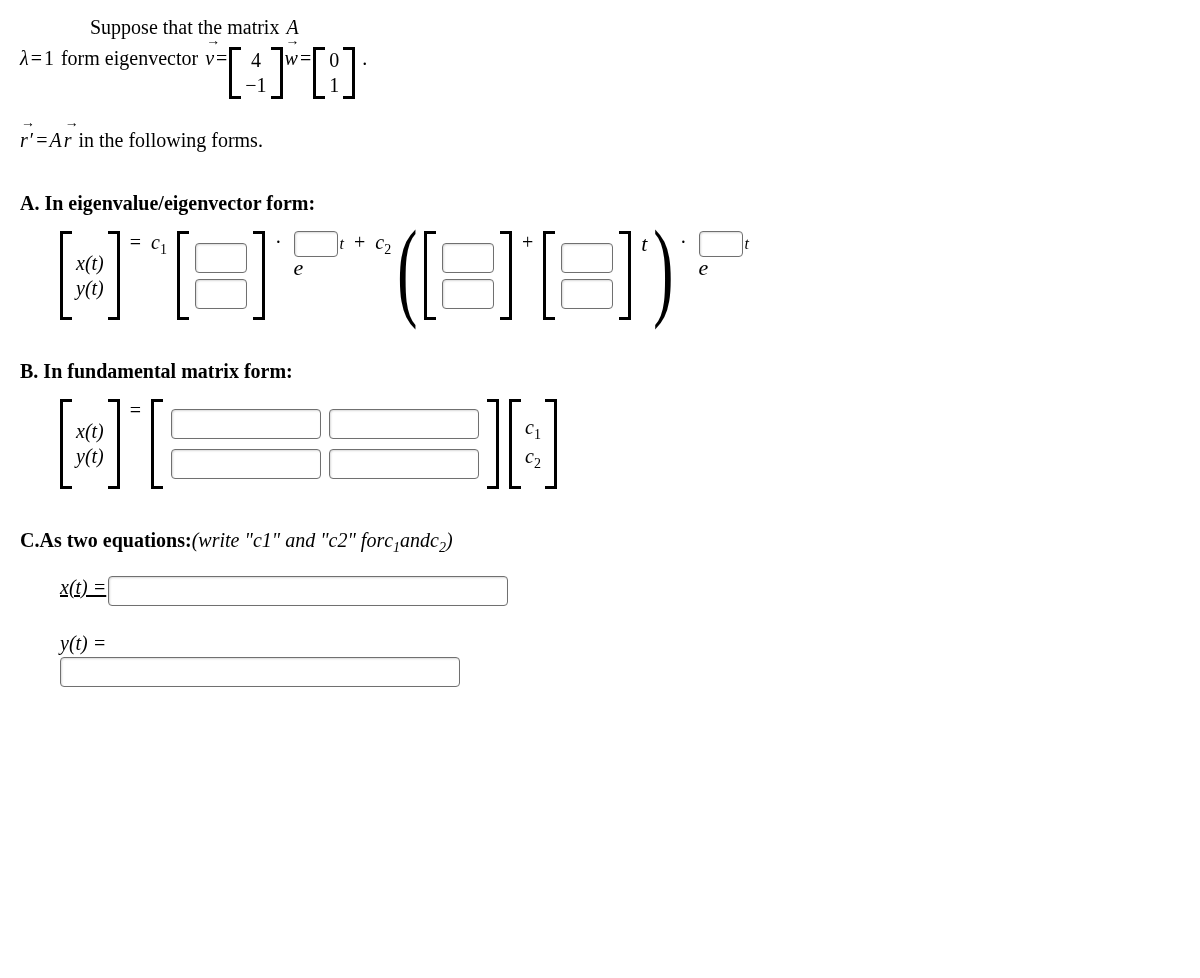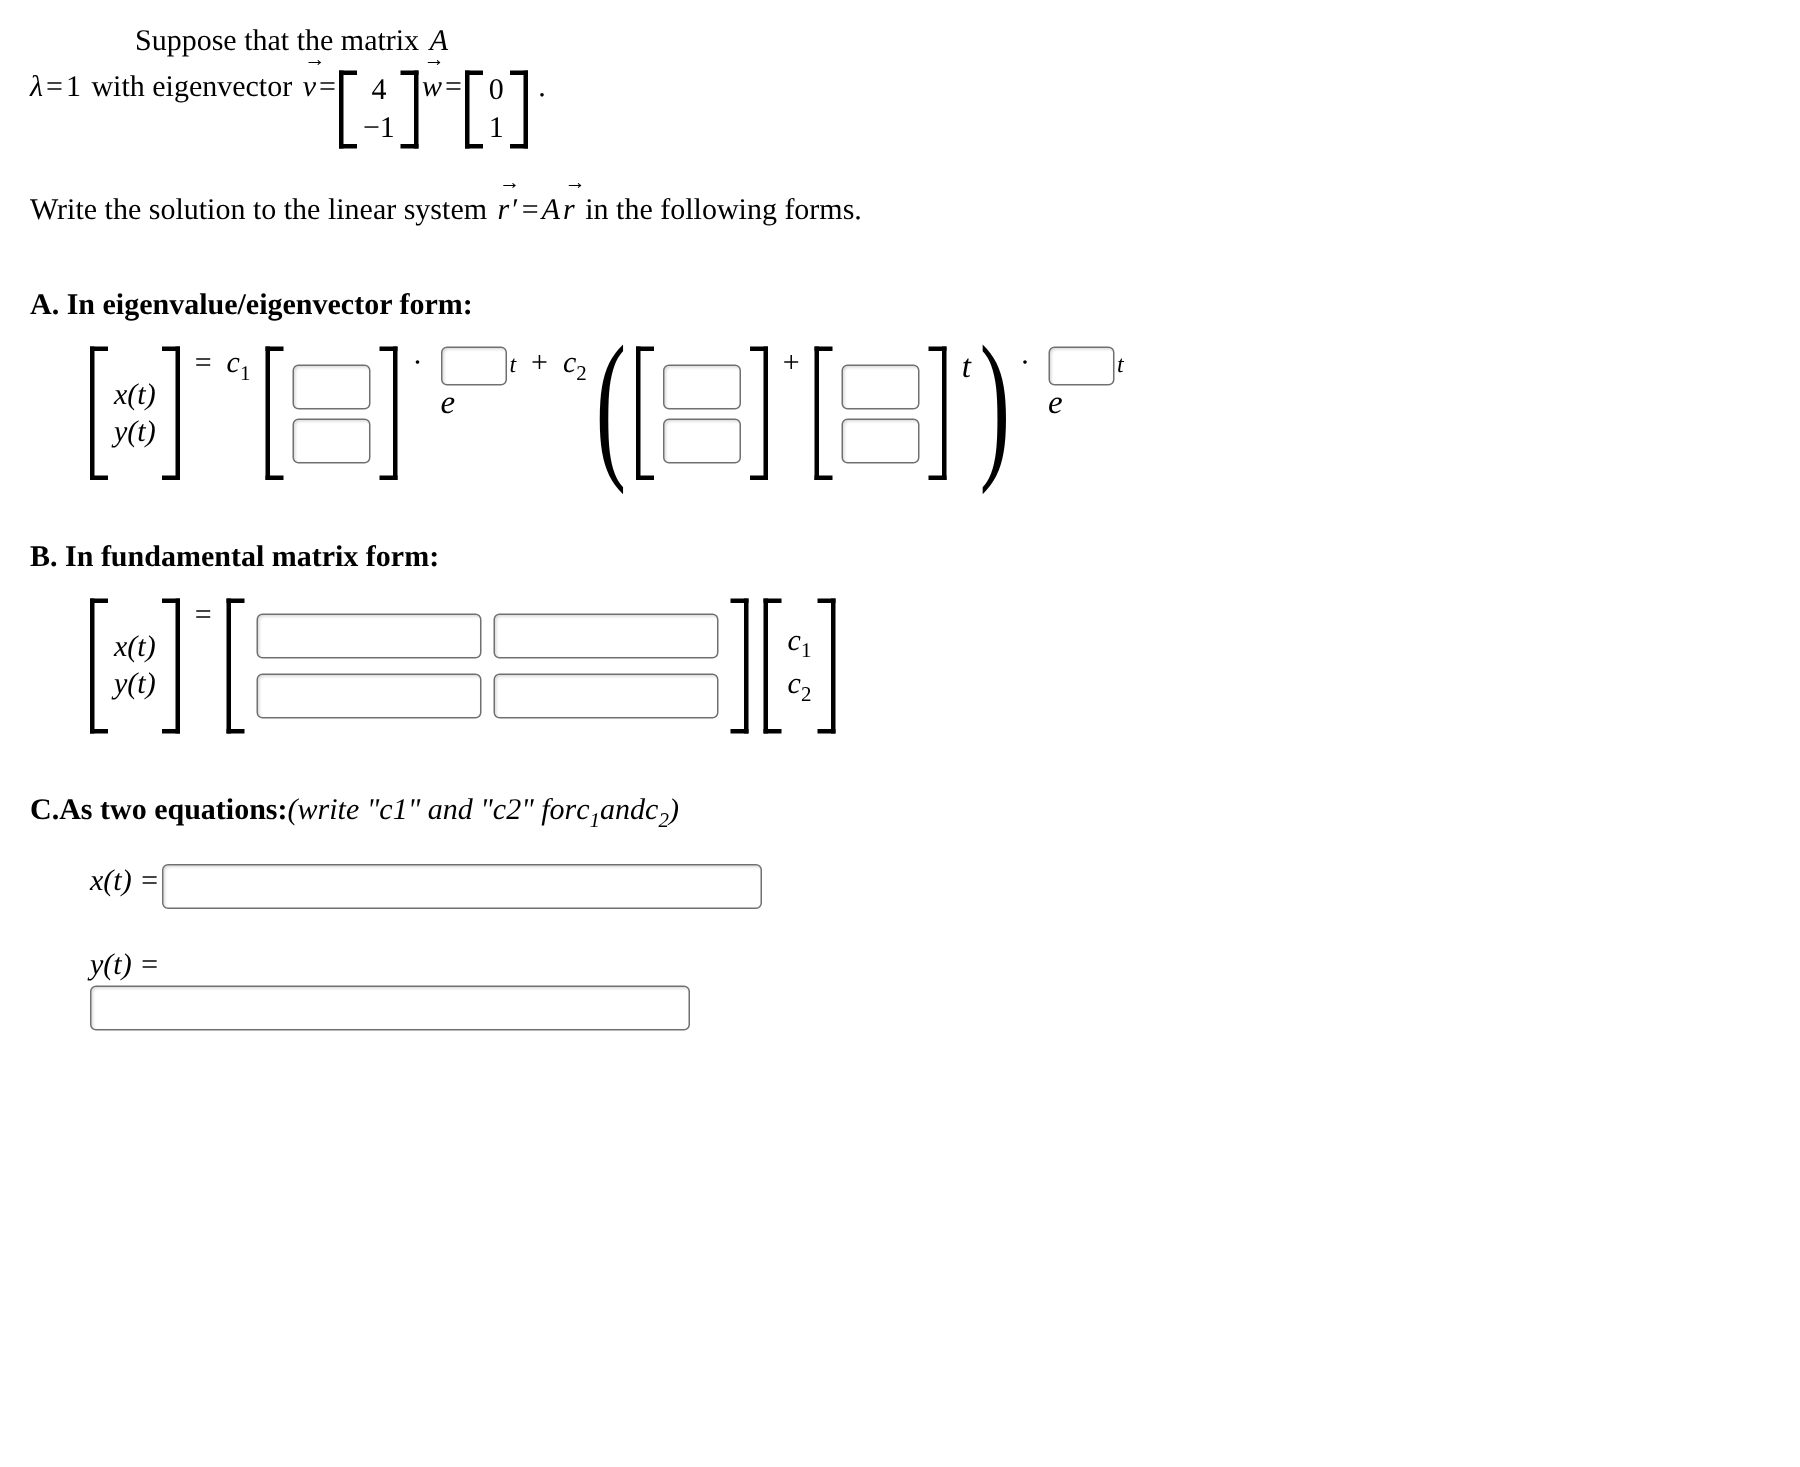--- a/index.html
+++ b/index.html
@@ -52,38 +52,38 @@
   .bracket-content { display:flex; flex-direction:column; gap:6px; padding:6px 6px; align-items:center;}
   .bracket-content.tight { gap:2px; padding:2px 4px;}
   .vec-arrow { position:relative; display:inline-block;}
   .vec-arrow::after { content:"\2192"; position:absolute; top:-14px; left:1px; font-size:14px;}
   .sub { font-size:14px; vertical-align:sub;}
   .exp-block { display:inline-flex; flex-direction:column; align-items:flex-start; margin-left:2px;}
   .exp-top { font-size:16px; display:flex; align-items:center; gap:2px;}
   .exp-bot { font-style:italic; font-size:22px; margin-top:-2px;}
   .eqrow { display:flex; gap:8px; margin:16px 0 16px 40px;}
   .eqrow.big { gap:10px; }
-  .mt { margin-top:20px;}
+  .mt { margin-top:20px;text-decoration:underline;}
   .prime { font-style:normal;}
   .matrow { display:flex; gap:8px;}
   .txt { white-space:pre;}
 </style>
 </head>
 <body>
 
 <div class="line" style="margin-left:70px;">
   <span class="txt">Suppose that the matrix </span>
   <span class="math-i">A</span>
 </div>
 
 <div class="line" style="margin-top:8px;">
   <span class="math-i">λ</span>
   <span> = </span>
   <span>1</span>
-  <span class="txt"> with eigenvector </span>
+  <span class="txt"> form eigenvector </span>
   <span class="math-i vec-arrow">v</span>
   <span> = </span>
   <span class="bracket-group">
     <span class="lbracket"></span>
     <span class="bracket-content tight">
       <span style="text-align:center;">4</span>
       <span style="text-align:center;">−1</span>
     </span>
     <span class="rbracket"></span>
   </span>
@@ -94,21 +94,20 @@
     <span class="bracket-content tight">
       <span>0</span>
       <span>1</span>
     </span>
     <span class="rbracket"></span>
   </span>
   <span class="txt"> .</span>
 </div>
 
 <div class="line" style="margin-top:30px;">
-  <span class="txt">Write the solution to the linear system </span>
   <span class="math-i vec-arrow">r</span>
   <span class="prime"> ′</span>
   <span> = </span>
   <span class="math-i">A</span>
   <span class="math-i vec-arrow">r</span>
   <span class="txt"> in the following forms.</span>
 </div>
 
 <div class="section-head" style="margin-top:40px;">
   <span>A.</span><span class="norm"> In eigenvalue/eigenvector form:</span>

